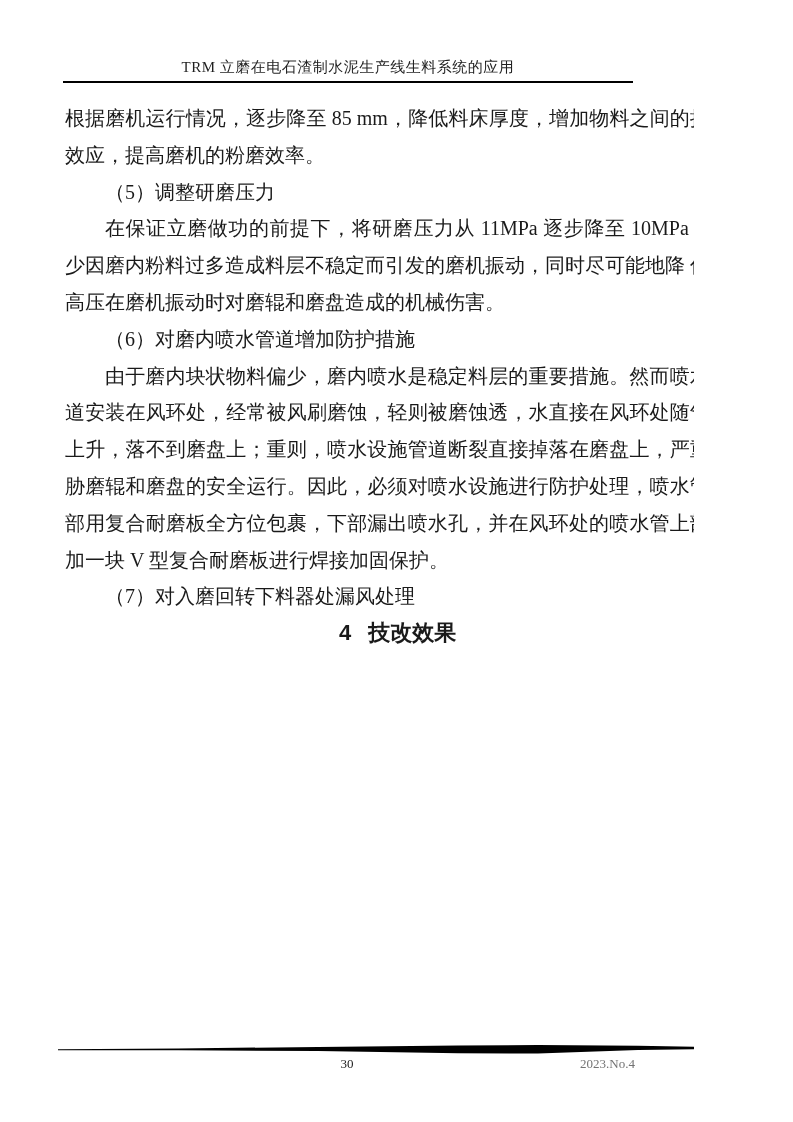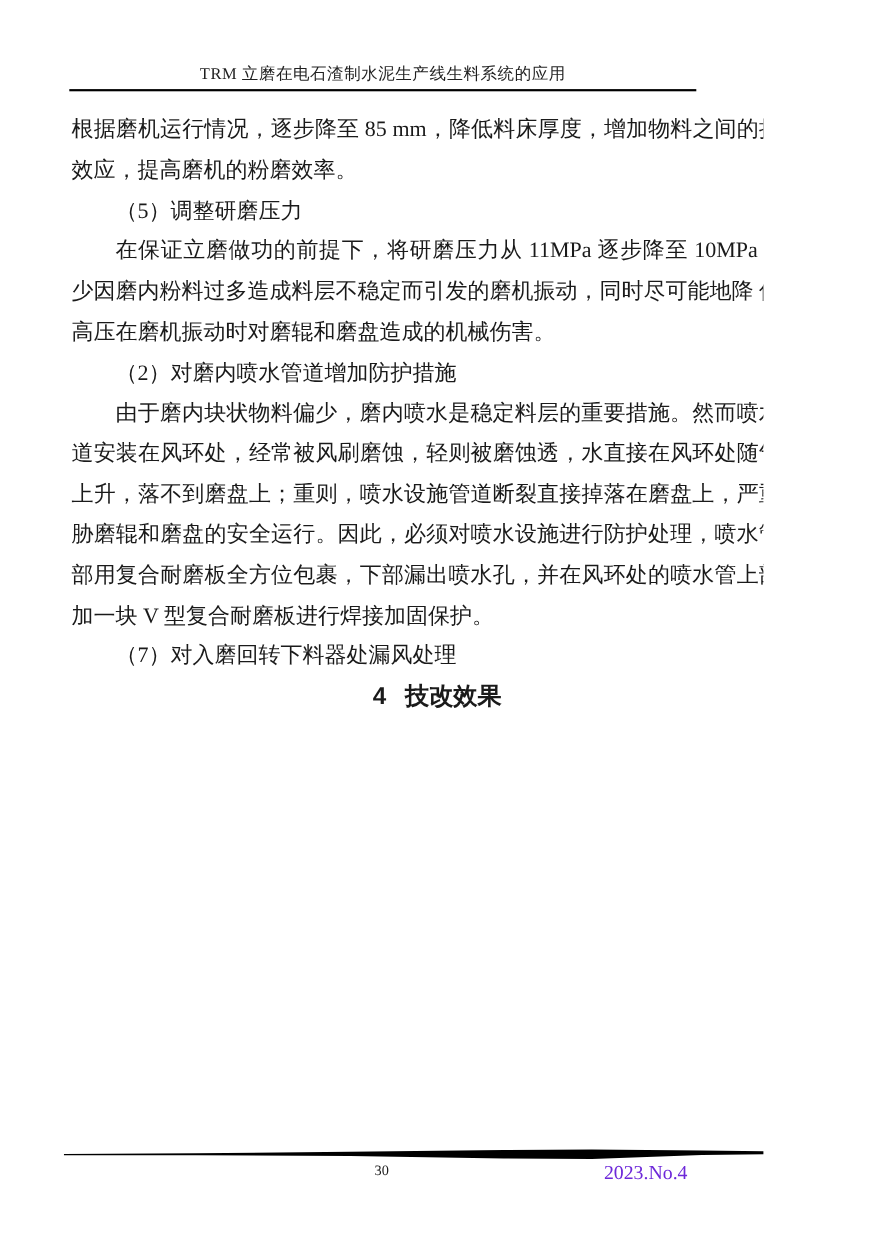--- a/index.html
+++ b/index.html
@@ -72,39 +72,39 @@
     top: 1056px;
     left: 0;
     width: 100%;
     text-align: center;
     font-size: 13px;
     color: #1a1a1a;
   }
   .issue-label {
     position: absolute;
     top: 1056px;
-    right: 69px;
-    font-size: 18px;
-    color: #6d28d9;
+    right: 59px;
+    font-size: 13px;
+    color: #737373;
   }
 </style>
 </head>
 <body>
 
 <div class="page">
 
   <header class="page-header">
     <div class="running-title">TRM 立磨在电石渣制水泥生产线生料系统的应用</div>
   </header>
 
   <main class="page-body">
     <p class="para">根据磨机运行情况，逐步降至 85 mm，降低料床厚度，增加物料之间的挤压效应，提高磨机的粉磨效率。</p>
     <p class="para indent">（5）调整研磨压力</p>
     <p class="para indent">在保证立磨做功的前提下，将研磨压力从 11MPa 逐步降至 10MPa，减少因磨内粉料过多造成料层不稳定而引发的磨机振动，同时尽可能地降 低因高压在磨机振动时对磨辊和磨盘造成的机械伤害。</p>
-    <p class="para indent">（2）对磨内喷水管道增加防护措施</p>
+    <p class="para indent">（6）对磨内喷水管道增加防护措施</p>
     <p class="para indent">由于磨内块状物料偏少，磨内喷水是稳定料层的重要措施。然而喷水管道安装在风环处，经常被风刷磨蚀，轻则被磨蚀透，水直接在风环处随气流上升，落不到磨盘上；重则，喷水设施管道断裂直接掉落在磨盘上，严重威胁磨辊和磨盘的安全运行。因此，必须对喷水设施进行防护处理，喷水管头部用复合耐磨板全方位包裹，下部漏出喷水孔，并在风环处的喷水管上部增加一块 V 型复合耐磨板进行焊接加固保护。</p>
     <p class="para indent">（7）对入磨回转下料器处漏风处理</p>
 
     <h2 class="section-heading">
       <span class="section-number">4</span><span>技改效果</span>
     </h2>
 
   </main>
 
   <svg class="footer-rule" viewBox="0 0 682 13" preserveAspectRatio="none" xmlns="http://www.w3.org/2000/svg">

